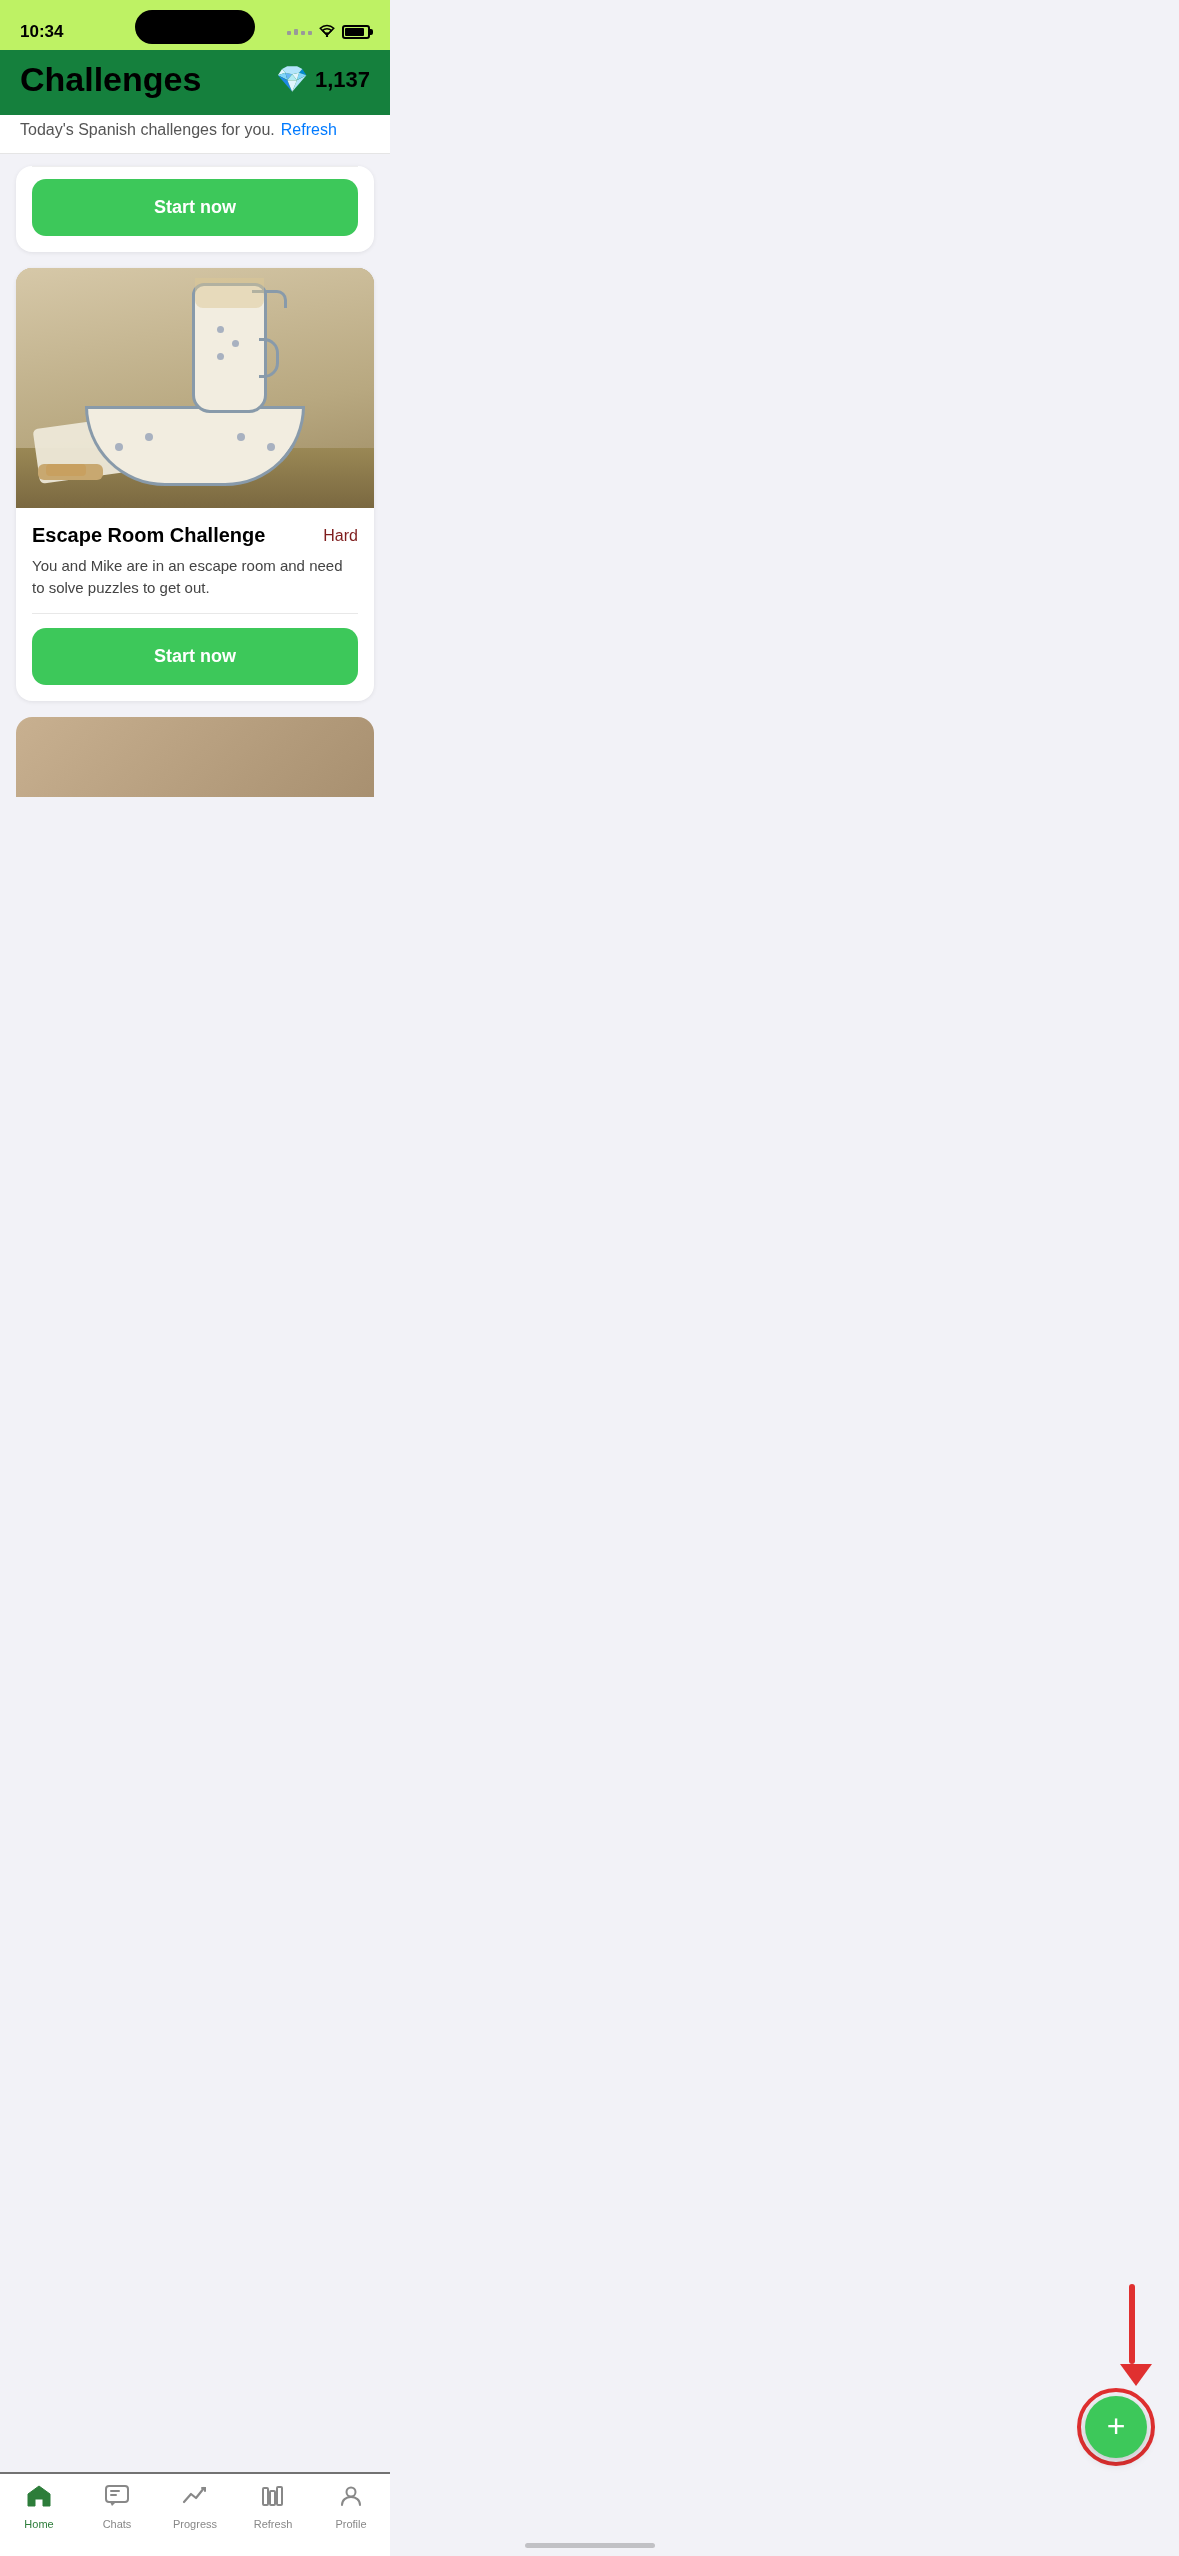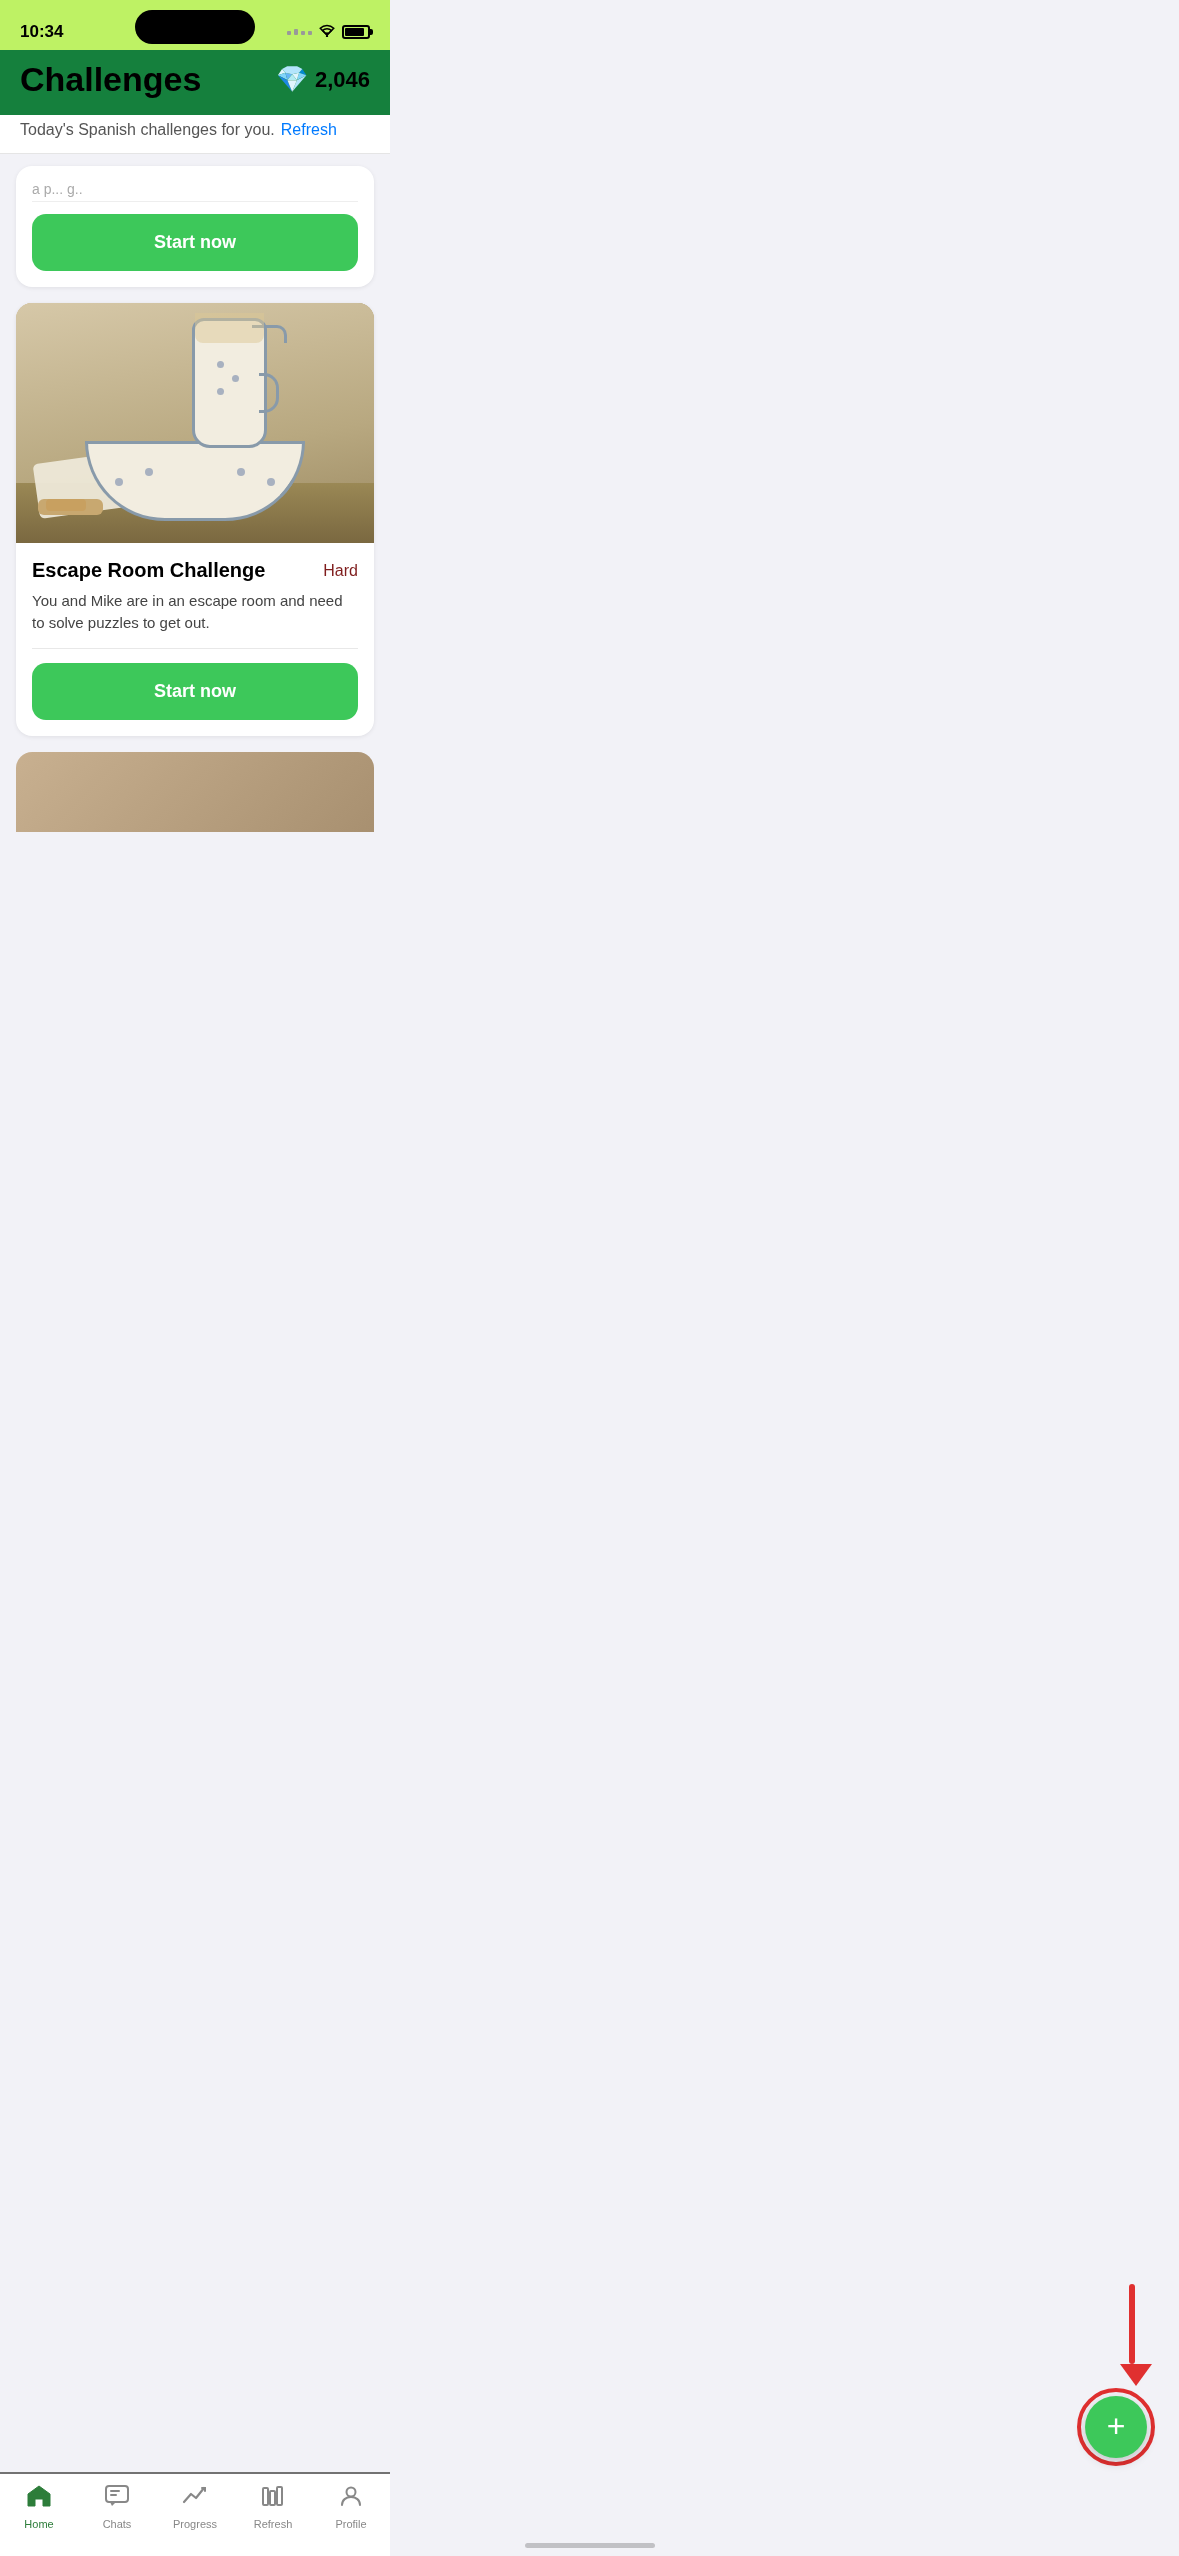--- a/index.html
+++ b/index.html
@@ -398,35 +398,32 @@
     <div class="battery-icon">
       <div class="battery-fill"></div>
     </div>
   </div>
 </div>
 
 <div class="header">
   <h1 class="page-title">Challenges</h1>
   <div class="gems-badge">
     <span class="gem-icon">💎</span>
-    <span>2,046</span>
+    <span>1,137</span>
   </div>
 </div>
 
 <div class="subtitle-bar">
   <span>Today's Spanish challenges for you.</span>
   <span class="refresh-link">Refresh</span>
 </div>
 
 <div class="scroll-content">
 
   <div class="partial-card">
-    <div class="partial-card-top">
-      <span style="color:#aaa; font-size:14px;">a p... g..</span>
-    </div>
     <div style="border-top:1px solid #eee; margin: 0 16px;"></div>
     <button class="start-now-btn">Start now</button>
   </div>
 
   <div class="challenge-card">
 
     <div class="challenge-image">
       <div class="pitcher-scene">
 
         <div style="position:absolute;top:0;left:0;right:0;bottom:0;background:linear-gradient(170deg,#d6c8a8 0%,#b8a880 60%,#9a8860 100%);"></div>

